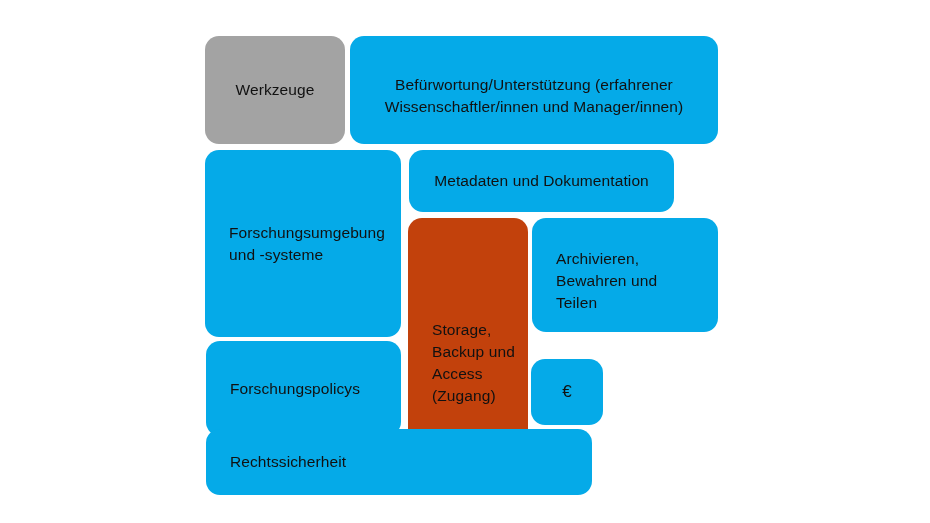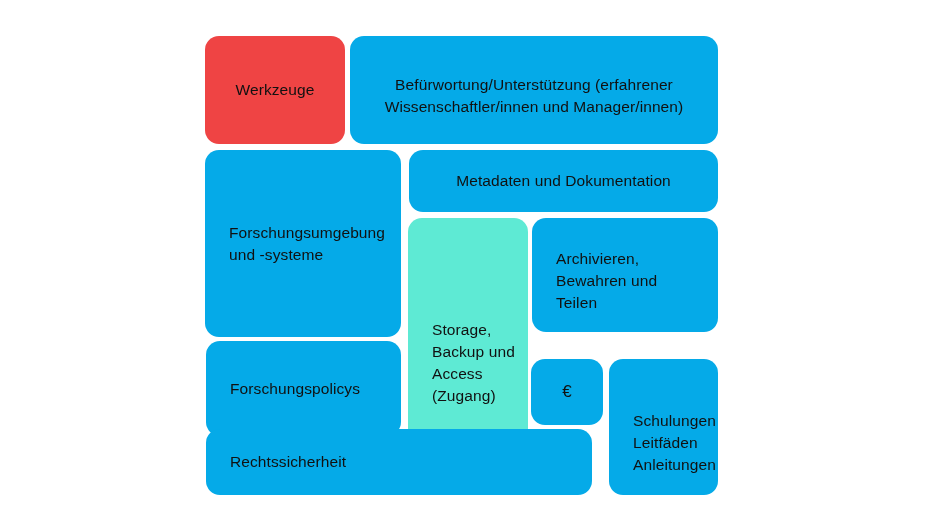--- a/index.html
+++ b/index.html
@@ -47,62 +47,57 @@
   .v-low .txt { position: relative; top: 6px; }
   .v-lower .txt { position: relative; top: 16px; }
 
   .euro { font-size: 17px; }
 </style>
 </head>
 <body>
 
 <div id="canvas" style="background: rgb(255, 255, 255);">
 
-  <div class="tile al-center v-mid" style="left: 205px; top: 36px; width: 140px; height: 108px; background: #ef4444; color: rgb(17, 17, 17);">
+  <div class="tile al-center v-mid" style="left: 205px; top: 36px; width: 140px; height: 108px; background: #a3a3a3; color: rgb(17, 17, 17);">
     <span class="txt">Werkzeuge</span>
   </div>
 
   <div class="tile al-center v-low" style="left: 350px; top: 36px; width: 368px; height: 108px; background: rgb(5, 170, 232); color: rgb(17, 17, 17); align-items: center;">
     <span class="txt">Befürwortung/Unterstützung (erfahrener
 Wissenschaftler/innen und Manager/innen)</span>
   </div>
 
   <div class="tile al-left v-mid" style="left: 205px; top: 150px; width: 196px; height: 187px; background: rgb(5, 170, 232); color: rgb(17, 17, 17);">
     <span class="txt">Forschungsumgebung
 und -systeme</span>
   </div>
 
-  <div class="tile al-center v-mid" style="left: 409px; top: 150px; width: 309px; height: 62px; background: rgb(5, 170, 232); color: rgb(17, 17, 17);">
+  <div class="tile al-center v-mid" style="left: 409px; top: 150px; width: 265px; height: 62px; background: rgb(5, 170, 232); color: rgb(17, 17, 17);">
     <span class="txt">Metadaten und Dokumentation</span>
   </div>
 
-  <div class="tile al-left v-lower" style="left: 408px; top: 218px; width: 120px; height: 257px; background: #5eead4; color: rgb(17, 17, 17);">
+  <div class="tile al-left v-lower" style="left: 408px; top: 218px; width: 120px; height: 257px; background: #c2410c; color: rgb(17, 17, 17);">
     <span class="txt">Storage,
 Backup und
 Access
 (Zugang)</span>
   </div>
 
   <div class="tile al-left v-low" style="left: 532px; top: 218px; width: 186px; height: 114px; background: rgb(5, 170, 232); color: rgb(17, 17, 17); justify-content: center;">
     <span class="txt">Archivieren,
 Bewahren und
 Teilen</span>
   </div>
 
   <div class="tile al-left v-mid" style="left: 206px; top: 341px; width: 195px; height: 95px; background: rgb(5, 170, 232); color: rgb(17, 17, 17);">
     <span class="txt">Forschungspolicys</span>
   </div>
 
   <div class="tile al-center v-mid euro" style="left: 531px; top: 359px; width: 72px; height: 66px; background: rgb(5, 170, 232); color: rgb(17, 17, 17);">
     <span class="txt">€</span>
   </div>
 
-  <div class="tile al-left v-lower" style="left: 609px; top: 359px; width: 109px; height: 136px; background: rgb(5, 170, 232); color: rgb(17, 17, 17);">
-    <span class="txt">Schulungen
-Leitfäden
-Anleitungen</span>
-  </div>
 
   <div class="tile al-left v-mid" style="left: 206px; top: 429px; width: 386px; height: 66px; background: rgb(5, 170, 232); color: rgb(17, 17, 17);">
     <span class="txt">Rechtssicherheit</span>
   </div>
 
 </div>
 
 </body></html>

